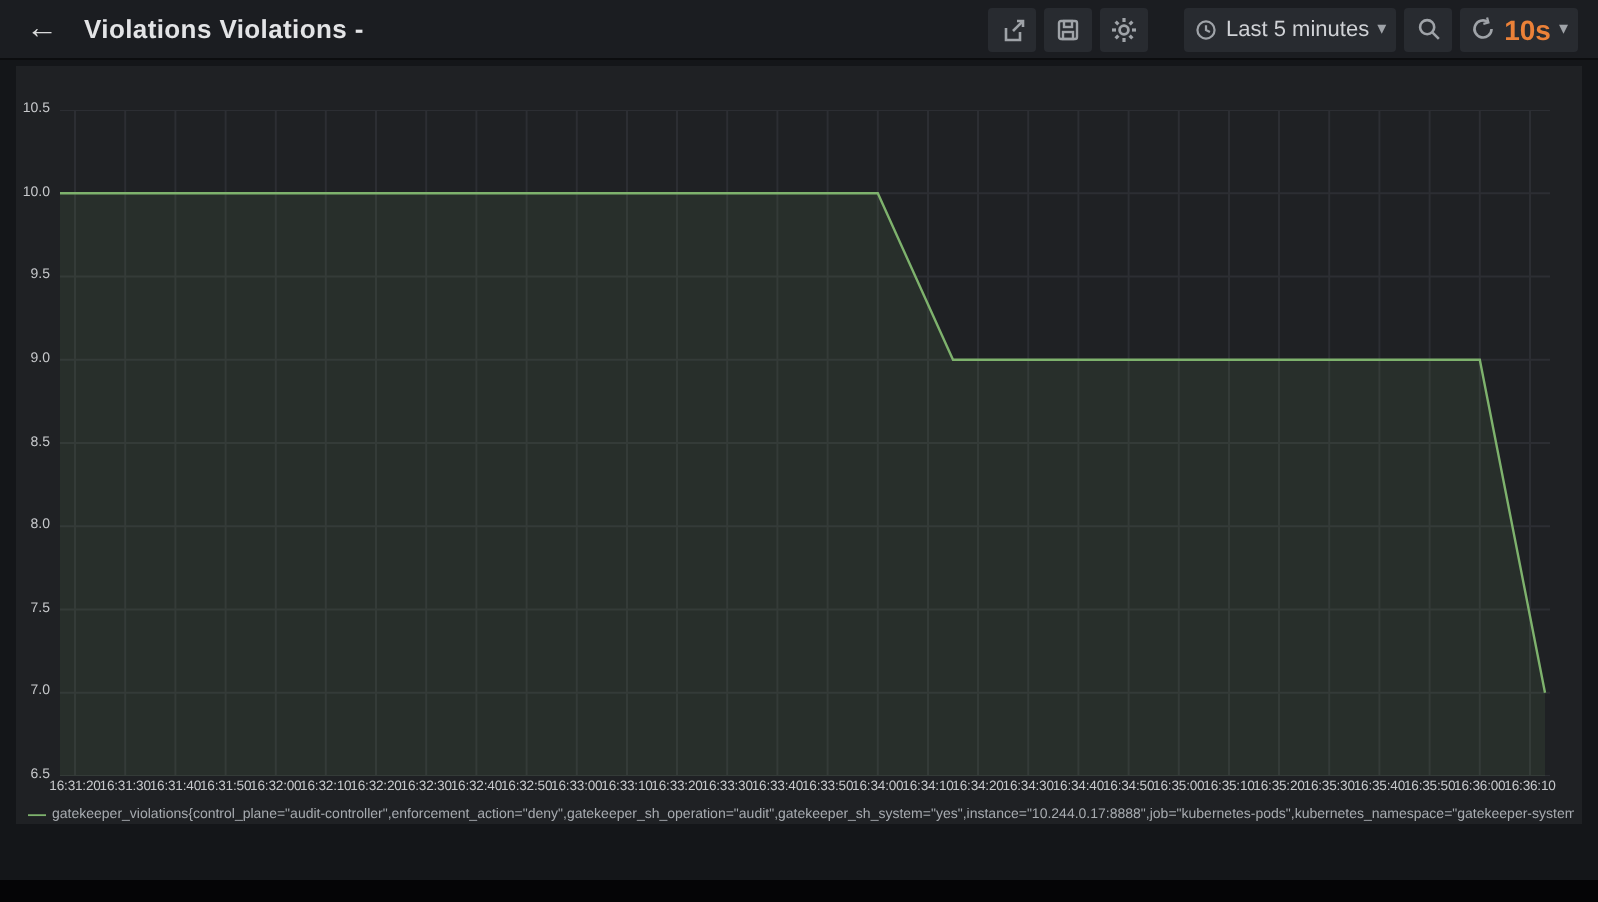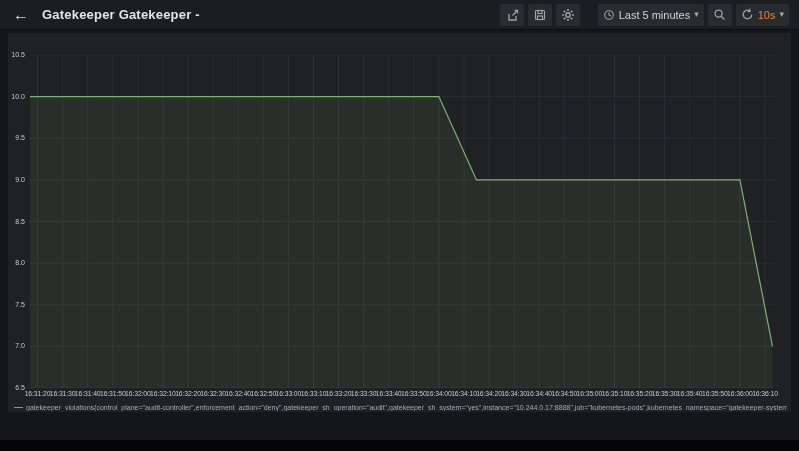--- a/index.html
+++ b/index.html
@@ -24,21 +24,21 @@
   .tool-btn {
     height: 22px; min-width: 24px; padding: 0 5px; background: #282b30;
     border: none; border-radius: 2px; color: #9fa3a8; display: flex;
     align-items: center; justify-content: center; gap: 4px; cursor: pointer;
     font-size: 11px; font-family: inherit;
   }
   .tool-btn svg { display: block; }
   .tool-group-gap { width: 10px; }
   .picker-label { color: #d0d2d6; font-size: 11px; }
   .caret { color: #9fa3a8; font-size: 9px; line-height: 9px; }
-  .refresh-label { color: #eb8138; font-size: 11px; font-weight: normal; }
+  .refresh-label { color: #eb8138; font-size: 14px; font-weight: bold; }
   
   .panel {
     position: absolute; left: 8px; top: 33px; width: 783px; height: 379px;
     background: #1f2124;
   }
   .panel-title {
     text-align: center; color: #d8d9da; font-size: 11px; font-weight: bold;
     padding-top: 5px; height: 20px; cursor: pointer;
   }
   .plot-wrap { position: absolute; left: 22px; top: 22px; width: 745px; height: 333px; }
@@ -61,21 +61,21 @@
   .legend-dash { font-size: 9px; line-height: 9px; font-weight: bold; }
   .legend-text { font-size: 7px; color: #a7abb0; overflow: hidden; }
   
   .bottom-strip { position: absolute; left: 0; bottom: 0; width: 100%; height: 11px; background: #050506; }
 </style>
 </head>
 <body>
 
 <div class="navbar">
   <button class="back-btn">←</button>
-  <div class="dash-title">Gatekeeper Gatekeeper -</div>
+  <div class="dash-title">Violations Violations -</div>
 
   <div class="nav-right">
     <button class="tool-btn">
       <span>
         <svg width="14" height="14" viewBox="0 0 14 14" fill="none" stroke="#9fa3a8" stroke-width="1.3">
           <path d="M4 6 v6 h7 v-4"></path>
             <path d="M7.5 7.5 L12.5 2.5"></path>
             <path d="M9.5 2.5 h3 v3"></path>
         </svg>
       </span>

